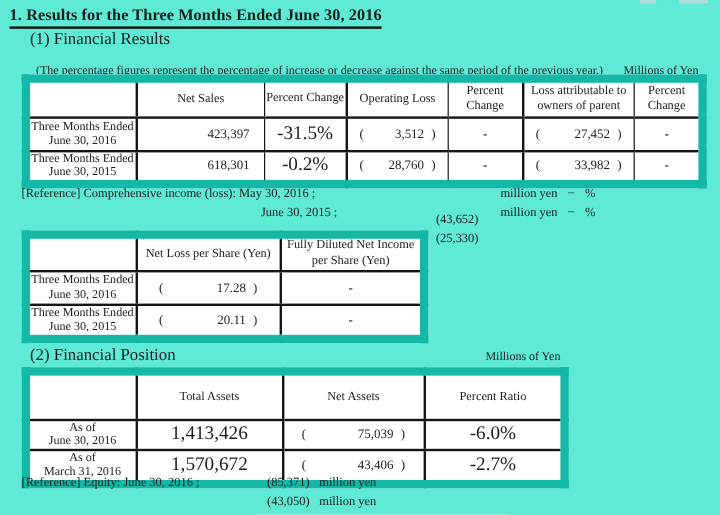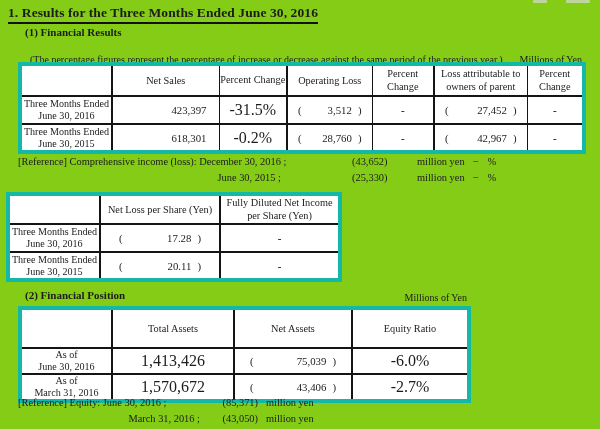--- a/index.html
+++ b/index.html
@@ -4,60 +4,60 @@
 <style>
   html,body{margin:0;padding:0;}
   body{
     font-family:"Liberation Serif", serif;
     color:#1c1c1c;
     background:#ffffff;
   }
   #page{
     position:relative;
     width:600px;height:429px;
-    background:#84cc16;
+    background:#5eead4;
     overflow:hidden;
   }
   .artifact{position:absolute;top:0;height:3px;background:#d9d9d9;opacity:.7;border-radius:1px;}
   .a1{left:533px;width:14px;}
   .a2{left:566px;width:24px;}
 
   .doc-title{
     position:absolute;left:8px;top:5px;
     font-size:13.5px;font-weight:bold;
     border-bottom:2px solid #111;
     padding-bottom:1px;letter-spacing:.1px;
     white-space:nowrap;
   }
   .sec-heading{
-    position:absolute;font-size:11px;font-weight:bold;white-space:nowrap;
+    position:absolute;font-size:14px;font-weight:normal;white-space:nowrap;
   }
   .s1h{left:25px;top:26px;}
   .s2h{left:25px;top:289px;}
   .note-row{position:absolute;left:18px;top:43px;width:564px;height:13px;font-size:10px;margin-top:11px;}
   .note-row .note{position:absolute;left:12px;top:0;white-space:nowrap;}
   .unit{position:absolute;right:0;top:0;font-size:10px;white-space:nowrap;}
   .unit2wrap{position:absolute;left:18px;top:292px;width:449px;height:12px;font-size:10px;}
 
   table{border-collapse:collapse;table-layout:fixed;position:absolute;background:#fff;}
   th,td{
     border:1px solid #141414;
     border-top-width:2px;border-bottom-width:2px;
     font-size:10.3px;font-weight:normal;
     text-align:center;vertical-align:middle;
     padding:0;overflow:hidden;
   }
   .thick{border-left-width:2px;}
-  table{border:4px solid #14b8a6;}
+  table{border:7px solid #14b8a6;}
 
   .t1{left:18px;top:62px;width:564px;}
   .t1 tr.hdr{height:32px;}
   .t1 tr.data{height:28px;}
 
-  .t2{left:6px;top:192px;width:332px;}
+  .t2{left:18px;top:192px;width:332px;}
   .t2 tr.hdr{height:30px;}
   .t2 tr.data{height:28px;}
 
   .t3{left:18px;top:306px;width:449px;}
   .t3 tr.hdr{height:40px;margin-top:27px;}
   .t3 tr.data{height:21px;}
 
   .rowlabel{font-size:10.1px;line-height:1.18;}
   .rowlabel span{display:block;}
   .num{font-size:16px;}
@@ -72,21 +72,21 @@
 
   .refblock{position:absolute;font-size:10.4px;}
   .r1{left:18px;top:156px;width:564px;height:32px;}
   .r2{left:18px;top:397px;width:564px;height:32px;}
   .refline{position:absolute;left:0;width:100%;height:15px;}
   .rl-1{top:0;} .rl-2{top:16px;}
   .ref-label{position:absolute;left:0;white-space:nowrap;}
   .ref-label-r{position:absolute;left:0;text-align:right;white-space:nowrap;}
   .r1 .ref-label-r{width:263px;}
   .r2 .ref-label-r{width:182px;}
-  .r1 .ref-val{position:absolute;left:334px;width:58px;text-align:left;}
+  .r1 .ref-val{position:absolute;left:334px;width:58px;text-align:center;margin-top:22px;}
   .r1 .ref-unit{position:absolute;left:399px;}
   .r1 .ref-pct{position:absolute;left:455px;word-spacing:6px;}
   .r2 .ref-val{position:absolute;left:178px;width:62px;text-align:right;}
   .r2 .ref-unit{position:absolute;left:248px;}
 </style>
 </head>
 <body>
 
 <div id="page">
 
@@ -154,31 +154,31 @@
       <td class="thick">
         <div class="pcell">
           <span>(</span>
           <span><span>28,760</span><span class="cp">)</span></span>
         </div>
       </td>
       <td class="dash">-</td>
       <td class="thick">
         <div class="pcell">
           <span>(</span>
-          <span><span>42,967</span><span class="cp">)</span></span>
+          <span><span>33,982</span><span class="cp">)</span></span>
         </div>
       </td>
       <td class="dash">-</td>
     </tr>
   </tbody>
     </table>
 
   <div class="refblock r1">
     <div class="refline rl-1">
-      <span class="ref-label">[Reference] Comprehensive income (loss): December 30, 2016 ;</span>
+      <span class="ref-label">[Reference] Comprehensive income (loss): May 30, 2016 ;</span>
       <span class="ref-val">(43,652)</span>
       <span class="ref-unit">million yen</span>
       <span class="ref-pct">− %</span>
     </div>
     <div class="refline rl-2">
       <span class="ref-label-r">June 30, 2015 ;</span>
       <span class="ref-val">(25,330)</span>
       <span class="ref-unit">million yen</span>
       <span class="ref-pct">− %</span>
     </div>
@@ -235,21 +235,21 @@
       <col style="width:92px">
         <col style="width:122px">
         <col style="width:118px">
         <col style="width:117px">
     </colgroup>
     <tbody>
         <tr class="hdr">
       <th></th>
       <th class="thick">Total Assets</th>
       <th class="thick">Net Assets</th>
-      <th class="thick">Equity Ratio</th>
+      <th class="thick">Percent Ratio</th>
     </tr>
     <tr class="data">
       <td class="rowlabel">
         <span>As of</span>
         <span>June 30, 2016</span>
       </td>
       <td class="thick num">1,413,426</td>
       <td class="thick">
         <div class="pcell wide">
           <span>(</span>
@@ -275,19 +275,18 @@
   </tbody>
     </table>
 
   <div class="refblock r2">
     <div class="refline rl-1">
       <span class="ref-label">[Reference] Equity: June 30, 2016 ;</span>
       <span class="ref-val">(85,371)</span>
       <span class="ref-unit">million yen</span>
     </div>
     <div class="refline rl-2">
-      <span class="ref-label-r">March 31, 2016 ;</span>
       <span class="ref-val">(43,050)</span>
       <span class="ref-unit">million yen</span>
     </div>
   </div>
 
 </div>
 
 </body></html>

